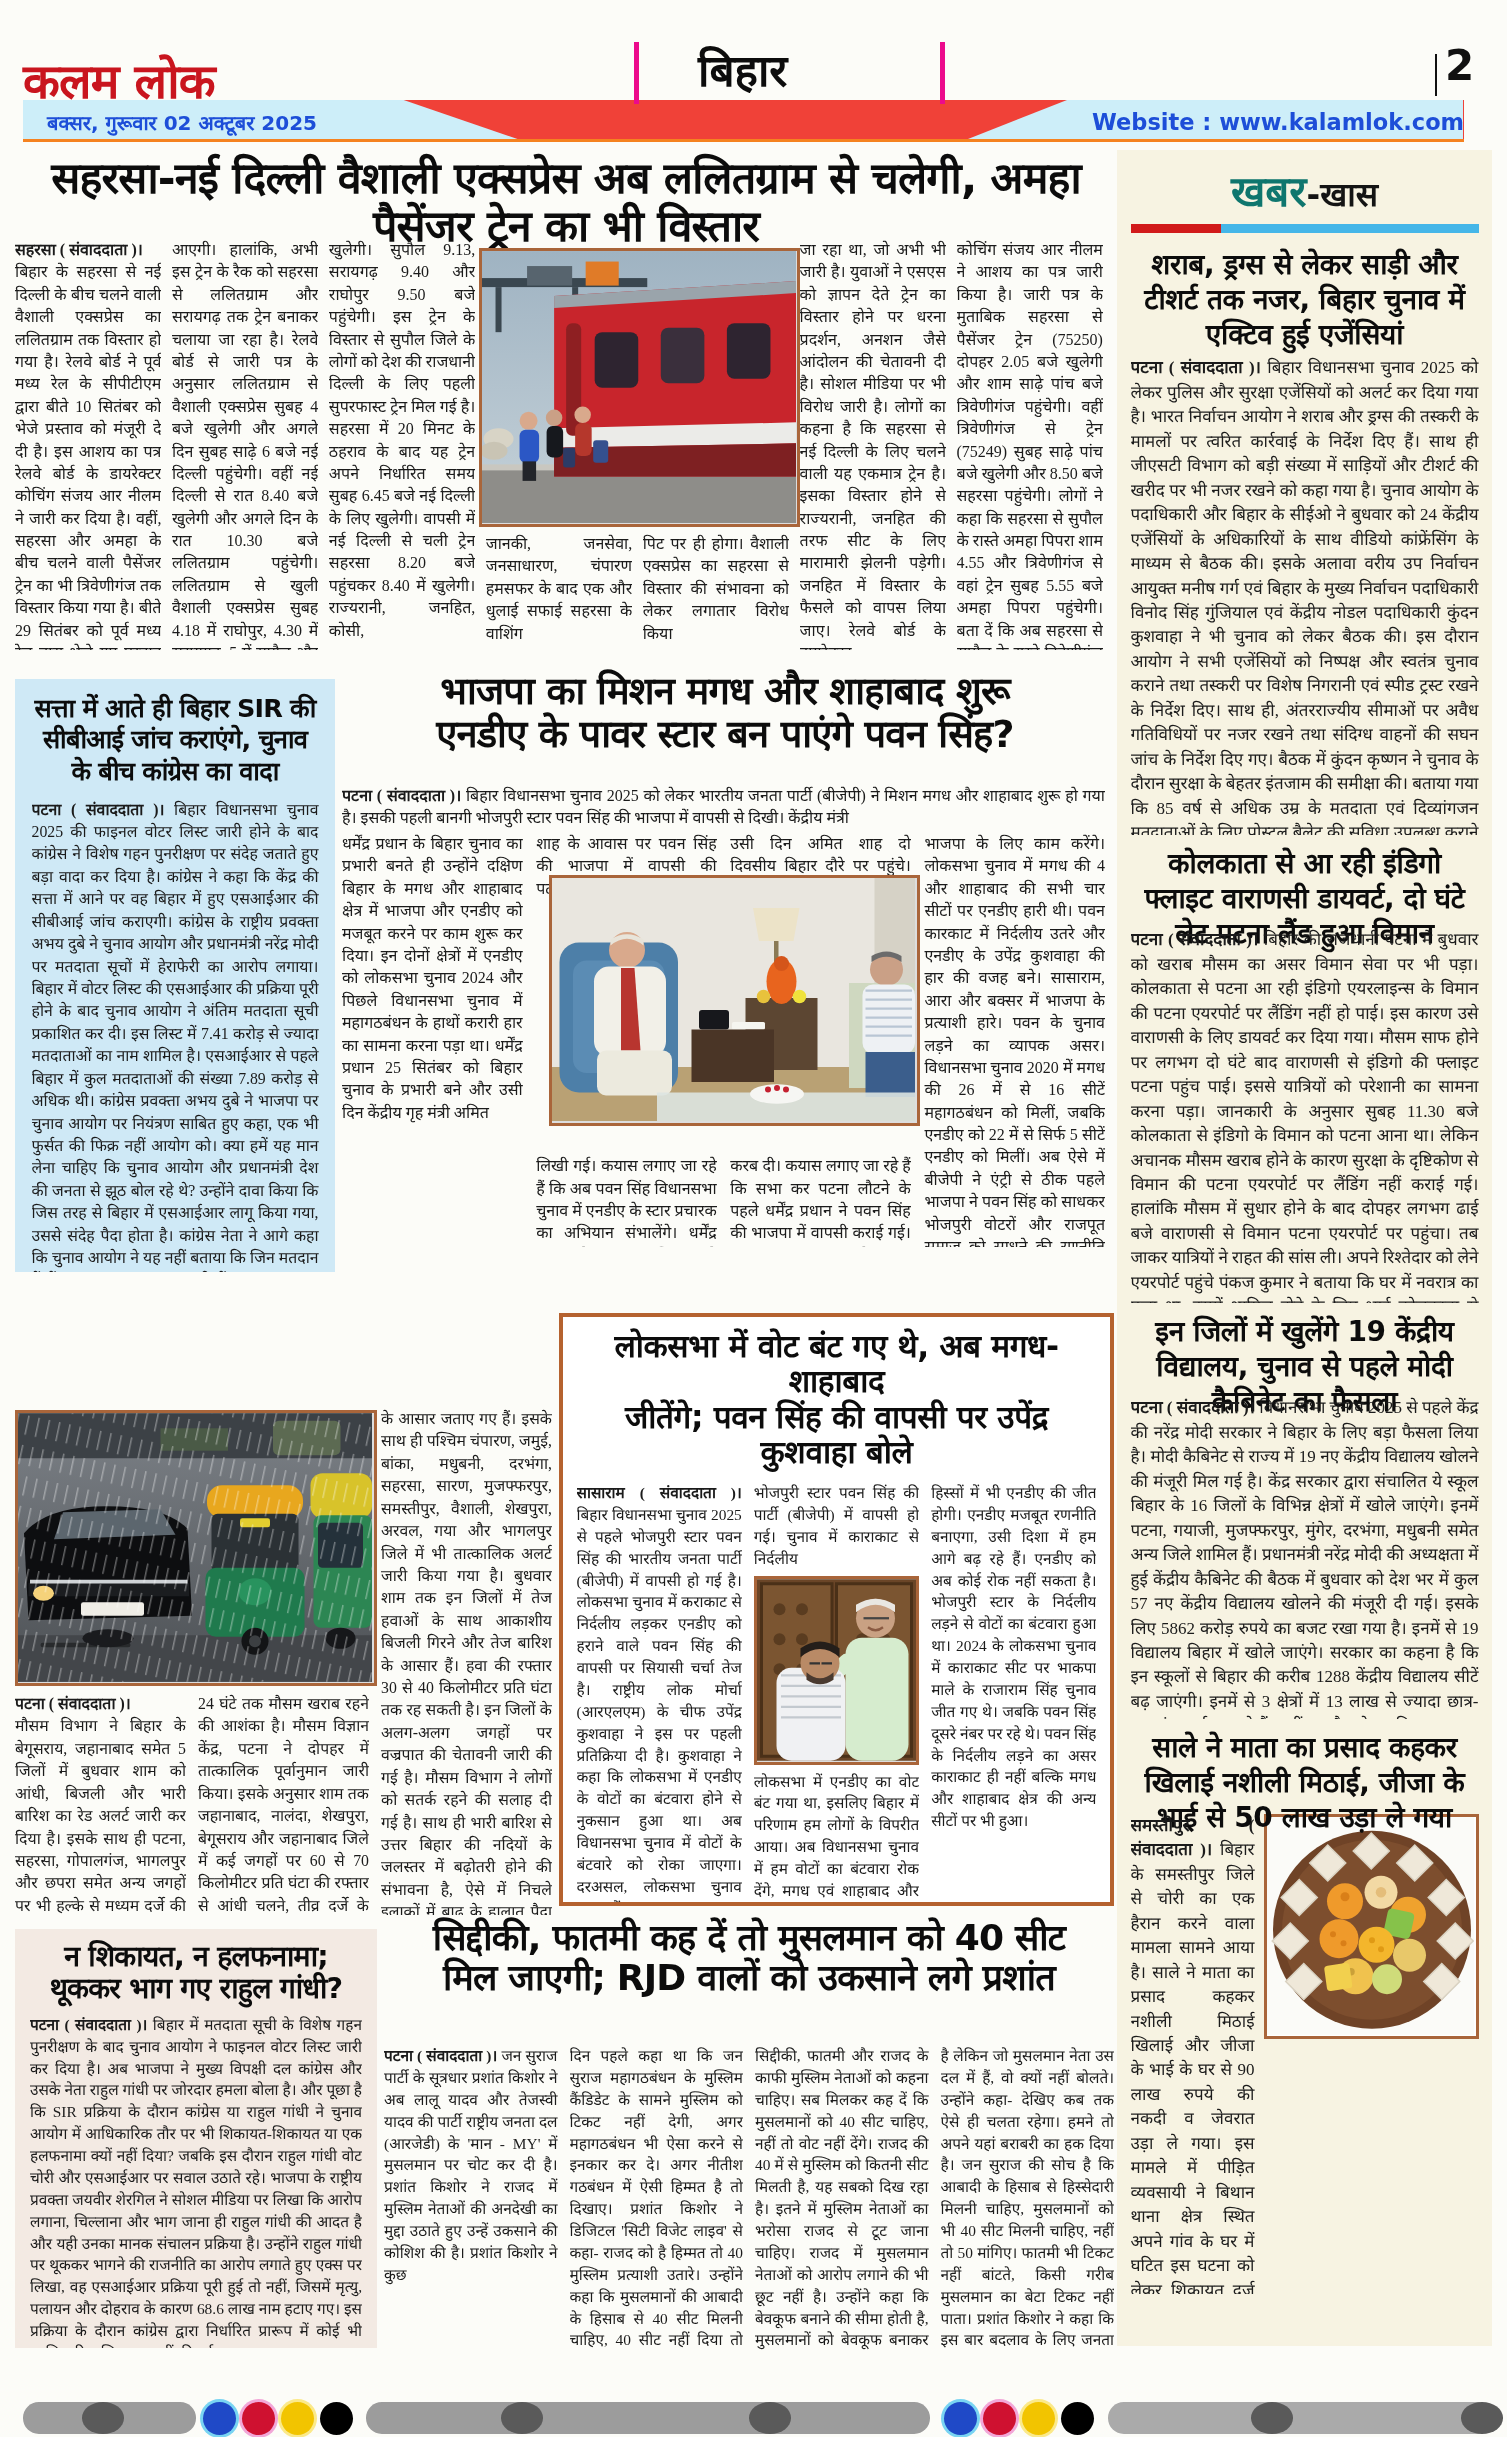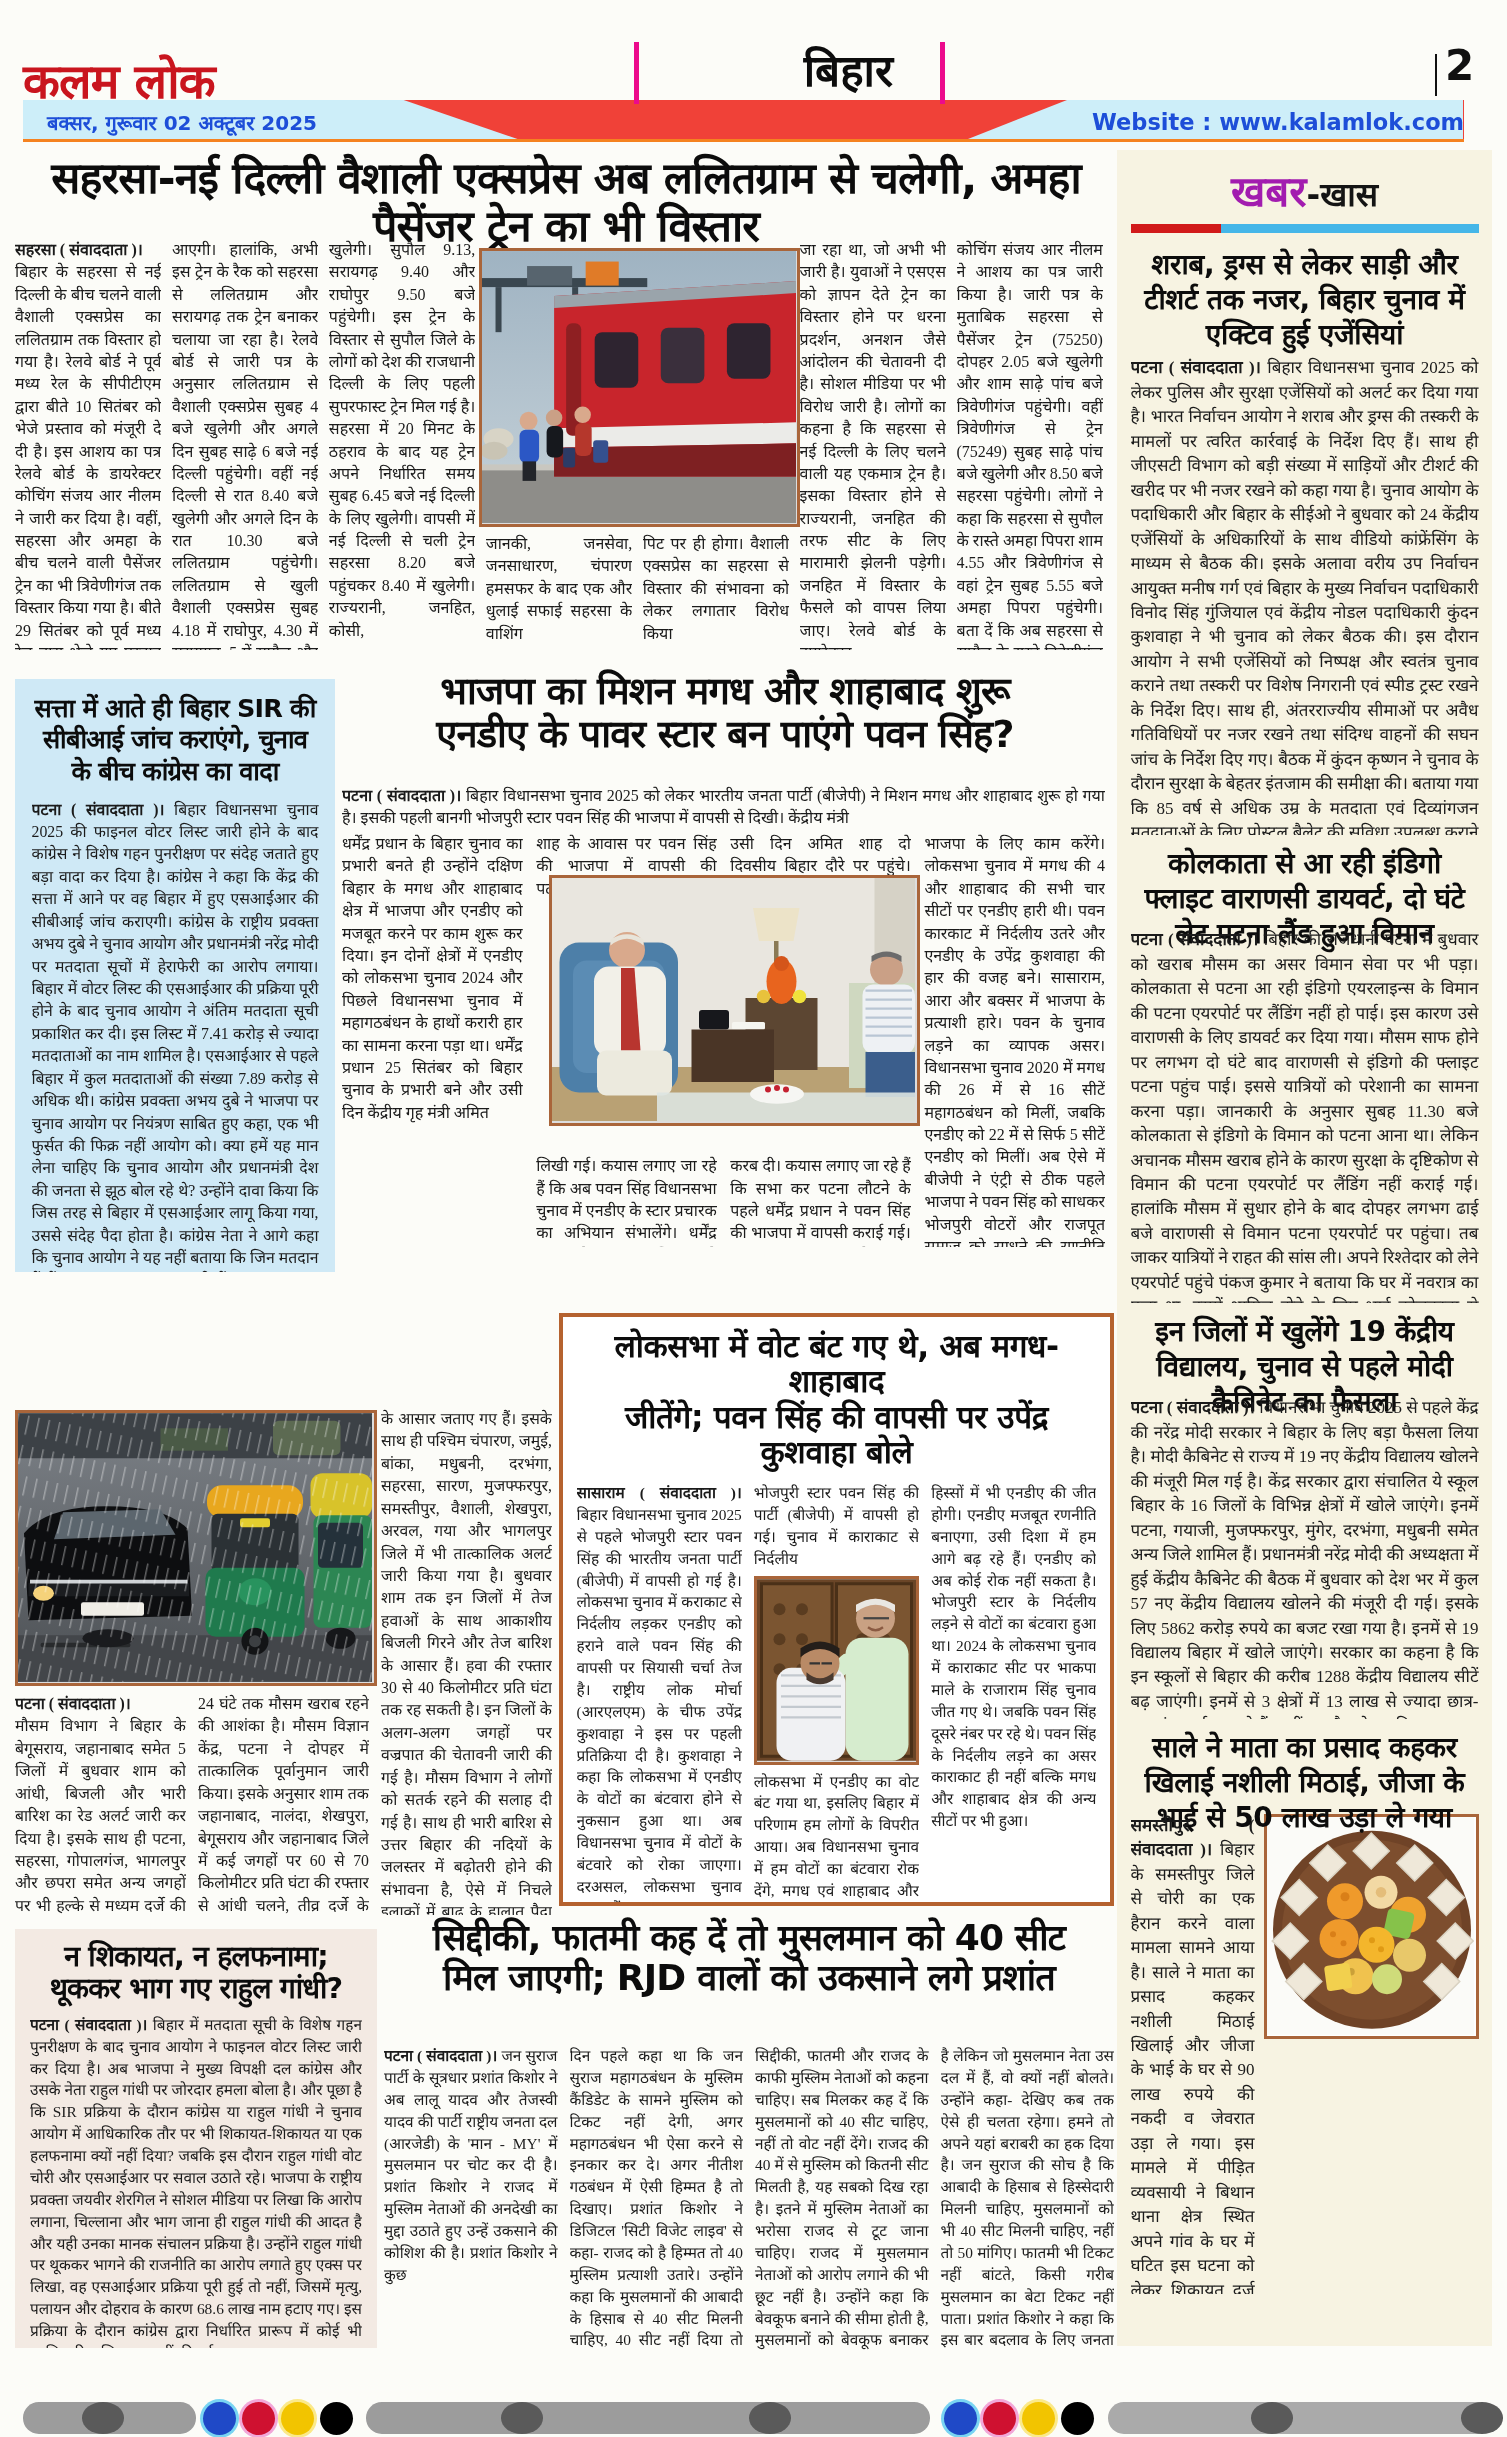--- a/index.html
+++ b/index.html
@@ -17,21 +17,21 @@
   
   .masthead{font-family:"DejaVu Sans",sans-serif;font-weight:800;color:#c9151e;font-size:48px;letter-spacing:-0.8px;}
   .band{height:39px;}
   .band-blue{background:#cdeef9;}
   .band-red{background:#f04138;border-bottom:3.8px solid #f58220;}
   .band-text{font-size:20px;font-weight:700;font-family:"DejaVu Sans",sans-serif;color:#1d4ed8;}
   .section-title{font-family:"DejaVu Sans",sans-serif;font-weight:800;font-size:44px;color:#0c0c0c;}
   .mag-bar{width:4.5px;background:#ec0a8c;}
   
   .sidebar{background:#f7f3e2;}
-  .skh-main{font-family:"DejaVu Sans",sans-serif;font-weight:800;font-size:42px;color:#a21caf;}
+  .skh-main{font-family:"DejaVu Sans",sans-serif;font-weight:800;font-size:42px;color:#0f766e;}
   .skh-accent{font-family:"DejaVu Sans",sans-serif;font-weight:800;font-size:33px;color:#141414;}
   .sb-head{font-family:"DejaVu Sans",sans-serif;font-weight:800;font-size:28px;line-height:1.25;
            text-align:center;color:#0c0c0c;letter-spacing:-0.4px;}
   .sb-body{font-size:17px;line-height:1.44;text-align:justify;overflow:hidden;}
   
   .bluebox{background:#cfe9f6;}
   .pinkbox{background:#f3eae3;}
   .brownbox{background:#ffffff;border:4.5px solid #b5622f;box-sizing:border-box;}
   
   .regbar{position:absolute;height:31.5px;background:#9c9c9c;border-radius:15.8px;top:2402px;}
@@ -50,21 +50,21 @@
   <div class="abs masthead" style="left:23px;top:47px;">कलम लोक</div>
 
   <div class="abs band band-red" style="left:22.5px;top:100px;width:1441px;"></div>
   <div class="abs band band-blue" style="left:22.5px;top:100px;width:495px;clip-path:polygon(0 0,77% 0,100% 100%,0 100%);"></div>
   <div class="abs band band-blue" style="left:968px;top:100px;width:495px;clip-path:polygon(20% 0,100% 0,100% 100%,0 100%);"></div>
 
   <div class="abs band-text" style="left:47px;top:109px;">बक्सर, गुरूवार 02 अक्टूबर 2025</div>
   <div class="abs band-text" style="left:1092px;top:109px;font-size:22.5px;">Website : www.kalamlok.com</div>
 
   <div class="abs mag-bar" style="left:634px;top:42px;height:62px;"></div>
-  <div class="abs section-title" style="left:698px;top:39px;width:195px;text-align:right;">बिहार</div>
+  <div class="abs section-title" style="left:698px;top:39px;width:195px;text-align:left;">बिहार</div>
   <div class="abs mag-bar" style="left:940px;top:42px;height:62px;"></div>
 
   <div class="abs" style="left:1435px;top:54px;width:2.3px;height:42px;background:#111;"></div>
   <div class="abs" style="left:1445px;top:41px;font-family:'DejaVu Sans',sans-serif;font-weight:700;font-size:42px;color:#111;">2</div>
 
   <div class="abs hl" style="left:20px;top:154px;width:1092px;font-size:43px;">सहरसा-नई दिल्ली वैशाली एक्सप्रेस अब ललितग्राम से चलेगी, अमहा पैसेंजर ट्रेन का भी विस्तार</div>
 
   <div class="abs" style="left:15px;top:239px;width:1088px;height:411px;">
     <div class="cols" style="gap:10.5px;height:411px;">
       <div class="c bodytxt jt"><b class="dl">सहरसा ( संवाददाता )।</b><br><span>बिहार के सहरसा से नई दिल्ली के बीच चलने वाली वैशाली एक्सप्रेस का ललितग्राम तक विस्तार हो गया है। रेलवे बोर्ड ने पूर्व मध्य रेल के सीपीटीएम द्वारा बीते 10 सितंबर को भेजे प्रस्ताव को मंजूरी दे दी है। इस आशय का पत्र रेलवे बोर्ड के डायरेक्टर कोचिंग संजय आर नीलम ने जारी कर दिया है। वहीं, सहरसा और अमहा के बीच चलने वाली पैसेंजर ट्रेन का भी त्रिवेणीगंज तक विस्तार किया गया है। बीते 29 सितंबर को पूर्व मध्य रेल द्वारा भेजे गए प्रस्ताव को रेलवे बोर्ड ने मंजूरी दे दी है। रेलवे बोर्ड की मंजूरी के बाद जल्द ही वैशाली एक्सप्रेस का ललितग्राम से नई दिल्ली तक परिचालन की उद्घाटन तिथि</span></div>

